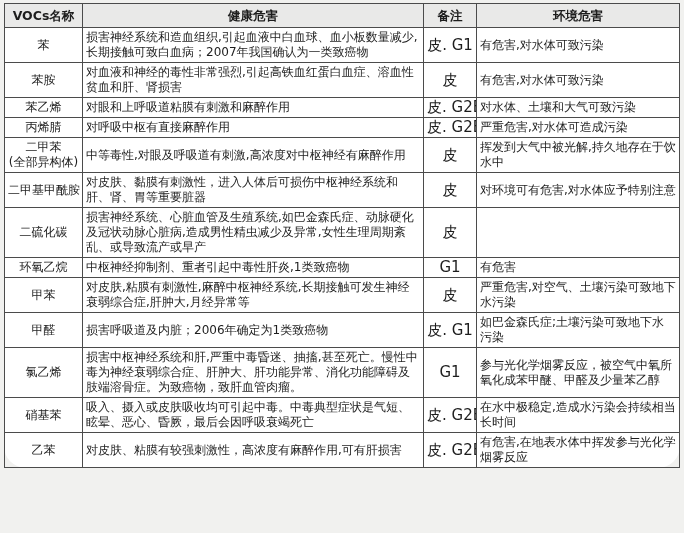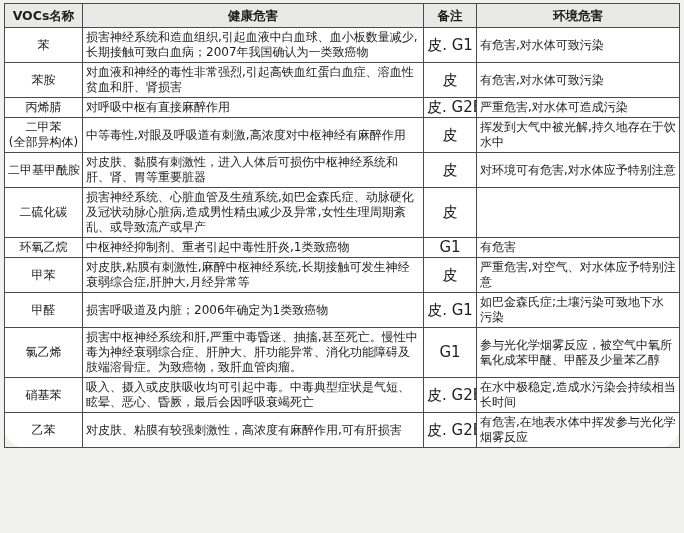--- a/index.html
+++ b/index.html
@@ -72,20 +72,26 @@
       <td class="c-note">皮. G1</td>
       <td class="c-env">有危害,对水体可致污染</td>
     </tr>
     <tr>
       <td class="c-name">苯胺</td>
       <td class="c-health">对血液和神经的毒性非常强烈,引起高铁血红蛋白血症、溶血性贫血和肝、肾损害</td>
       <td class="c-note">皮</td>
       <td class="c-env">有危害,对水体可致污染</td>
     </tr>
     <tr>
+      <td class="c-name">苯乙烯</td>
+      <td class="c-health">对眼和上呼吸道粘膜有刺激和麻醉作用</td>
+      <td class="c-note">皮. G2B</td>
+      <td class="c-env">对水体、土壤和大气可致污染</td>
+    </tr>
+    <tr>
       <td class="c-name">丙烯腈</td>
       <td class="c-health">对呼吸中枢有直接麻醉作用</td>
       <td class="c-note">皮. G2B</td>
       <td class="c-env">严重危害,对水体可造成污染</td>
     </tr>
     <tr>
       <td class="c-name">二甲苯
 (全部异构体)</td>
       <td class="c-health">中等毒性,对眼及呼吸道有刺激,高浓度对中枢神经有麻醉作用</td>
       <td class="c-note">皮</td>
@@ -106,21 +112,21 @@
     <tr>
       <td class="c-name">环氧乙烷</td>
       <td class="c-health">中枢神经抑制剂、重者引起中毒性肝炎,1类致癌物</td>
       <td class="c-note">G1</td>
       <td class="c-env">有危害</td>
     </tr>
     <tr>
       <td class="c-name">甲苯</td>
       <td class="c-health">对皮肤,粘膜有刺激性,麻醉中枢神经系统,长期接触可发生神经衰弱综合症,肝肿大,月经异常等</td>
       <td class="c-note">皮</td>
-      <td class="c-env">严重危害,对空气、对水体应予特别注意</td>
+      <td class="c-env">严重危害,对空气、土壤污染可致地下水污染</td>
     </tr>
     <tr>
       <td class="c-name">甲醛</td>
       <td class="c-health">损害呼吸道及内脏；2006年确定为1类致癌物</td>
       <td class="c-note">皮. G1</td>
       <td class="c-env">如巴金森氏症;土壤污染可致地下水污染</td>
     </tr>
     <tr>
       <td class="c-name">氯乙烯</td>
       <td class="c-health">损害中枢神经系统和肝,严重中毒昏迷、抽搐,甚至死亡。慢性中毒为神经衰弱综合症、肝肿大、肝功能异常、消化功能障碍及肢端溶骨症。为致癌物，致肝血管肉瘤。</td>

